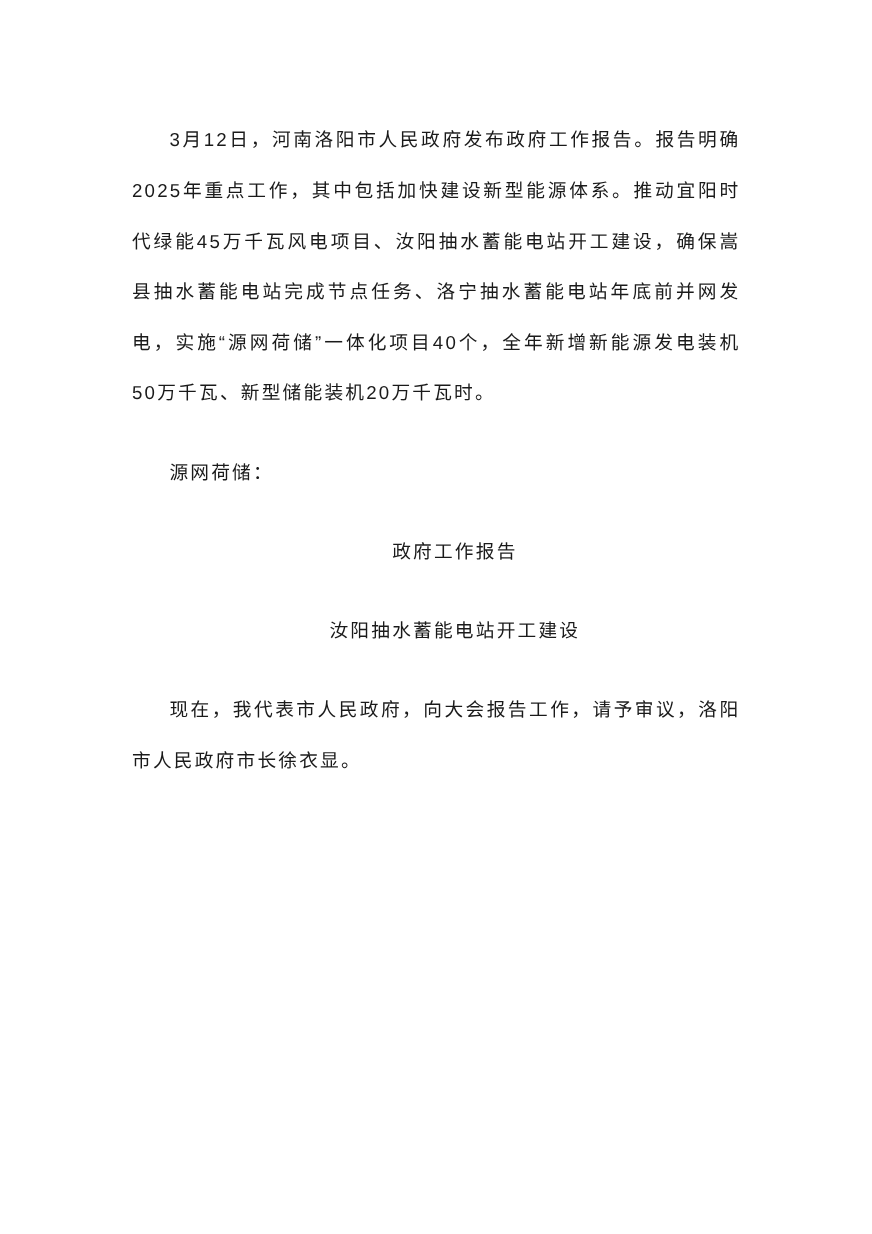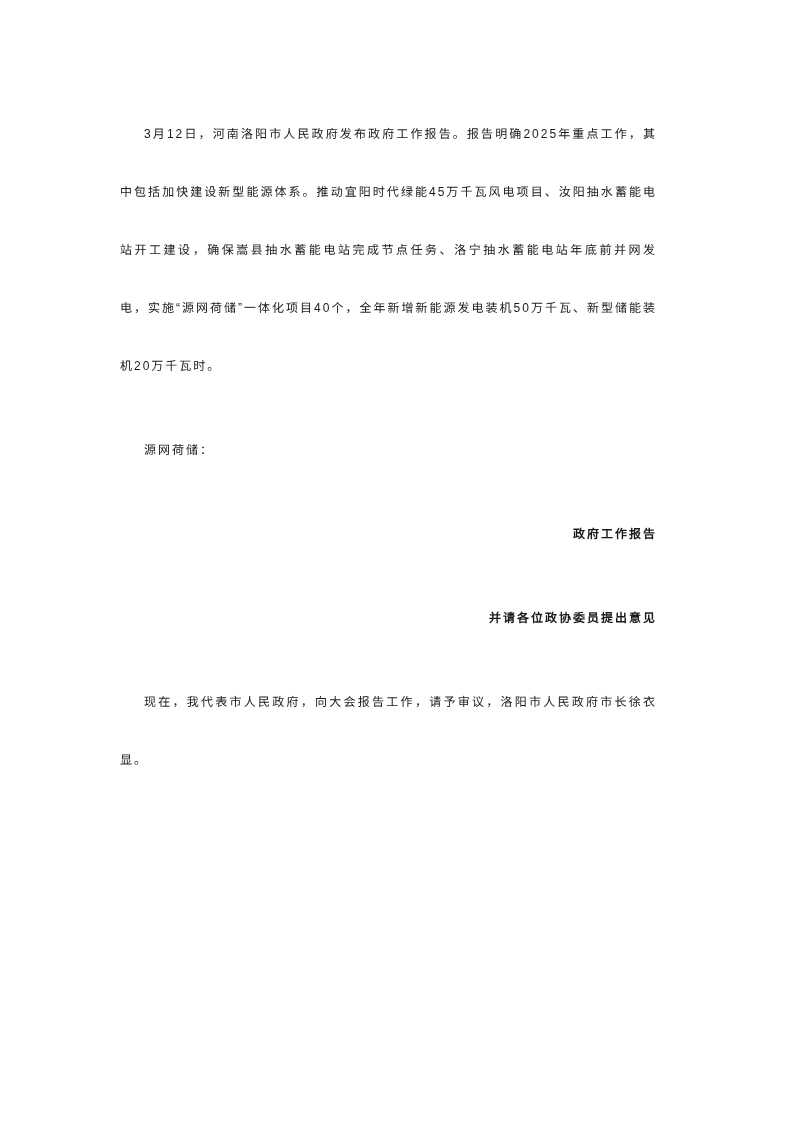--- a/index.html
+++ b/index.html
@@ -20,51 +20,51 @@
     height: 1122px;
     background: #ffffff;
   }
   .doc-content {
     position: absolute;
     left: 120px;
     top: 105px;
     width: 553px;
   }
   .doc-content p {
-    margin: 0 16px 26px 0;
-    font-size: 12px;
-    line-height: 58px;
+    margin: 0 0 26px 0;
+    font-size: 17px;
+    line-height: 46px;
     letter-spacing: 2px;
     text-indent: 2em;
   }
   p.body-para {
     text-align: justify;
   }
   p.center-heading {
-    text-align: right;
-    font-weight: 700;
+    text-align: center;
+    font-weight: 400;
   }
   p.subtitle-heading {
     letter-spacing: 0;
     white-space: pre-line;
   }
 </style>
 </head>
 <body>
 
 <div class="doc-page">
   <div class="doc-content">
 
     <p class="body-para">3月12日，河南洛阳市人民政府发布政府工作报告。报告明确2025年重点工作，其中包括加快建设新型能源体系。推动宜阳时代绿能45万千瓦风电项目、汝阳抽水蓄能电站开工建设，确保嵩县抽水蓄能电站完成节点任务、洛宁抽水蓄能电站年底前并网发电，实施“源网荷储”一体化项目40个，全年新增新能源发电装机50万千瓦、新型储能装机20万千瓦时。</p>
 
     <p class="body-para">源网荷储：</p>
 
     <p class="center-heading">政府工作报告</p>
 
 
-    <p class="center-heading">并请各位政协委员提出意见</p>
+    <p class="center-heading">汝阳抽水蓄能电站开工建设</p>
 
 
     <p class="body-para">现在，我代表市人民政府，向大会报告工作，请予审议，洛阳市人民政府市长徐衣显。</p>
 
 
   </div>
 </div>
 
 </body></html>

